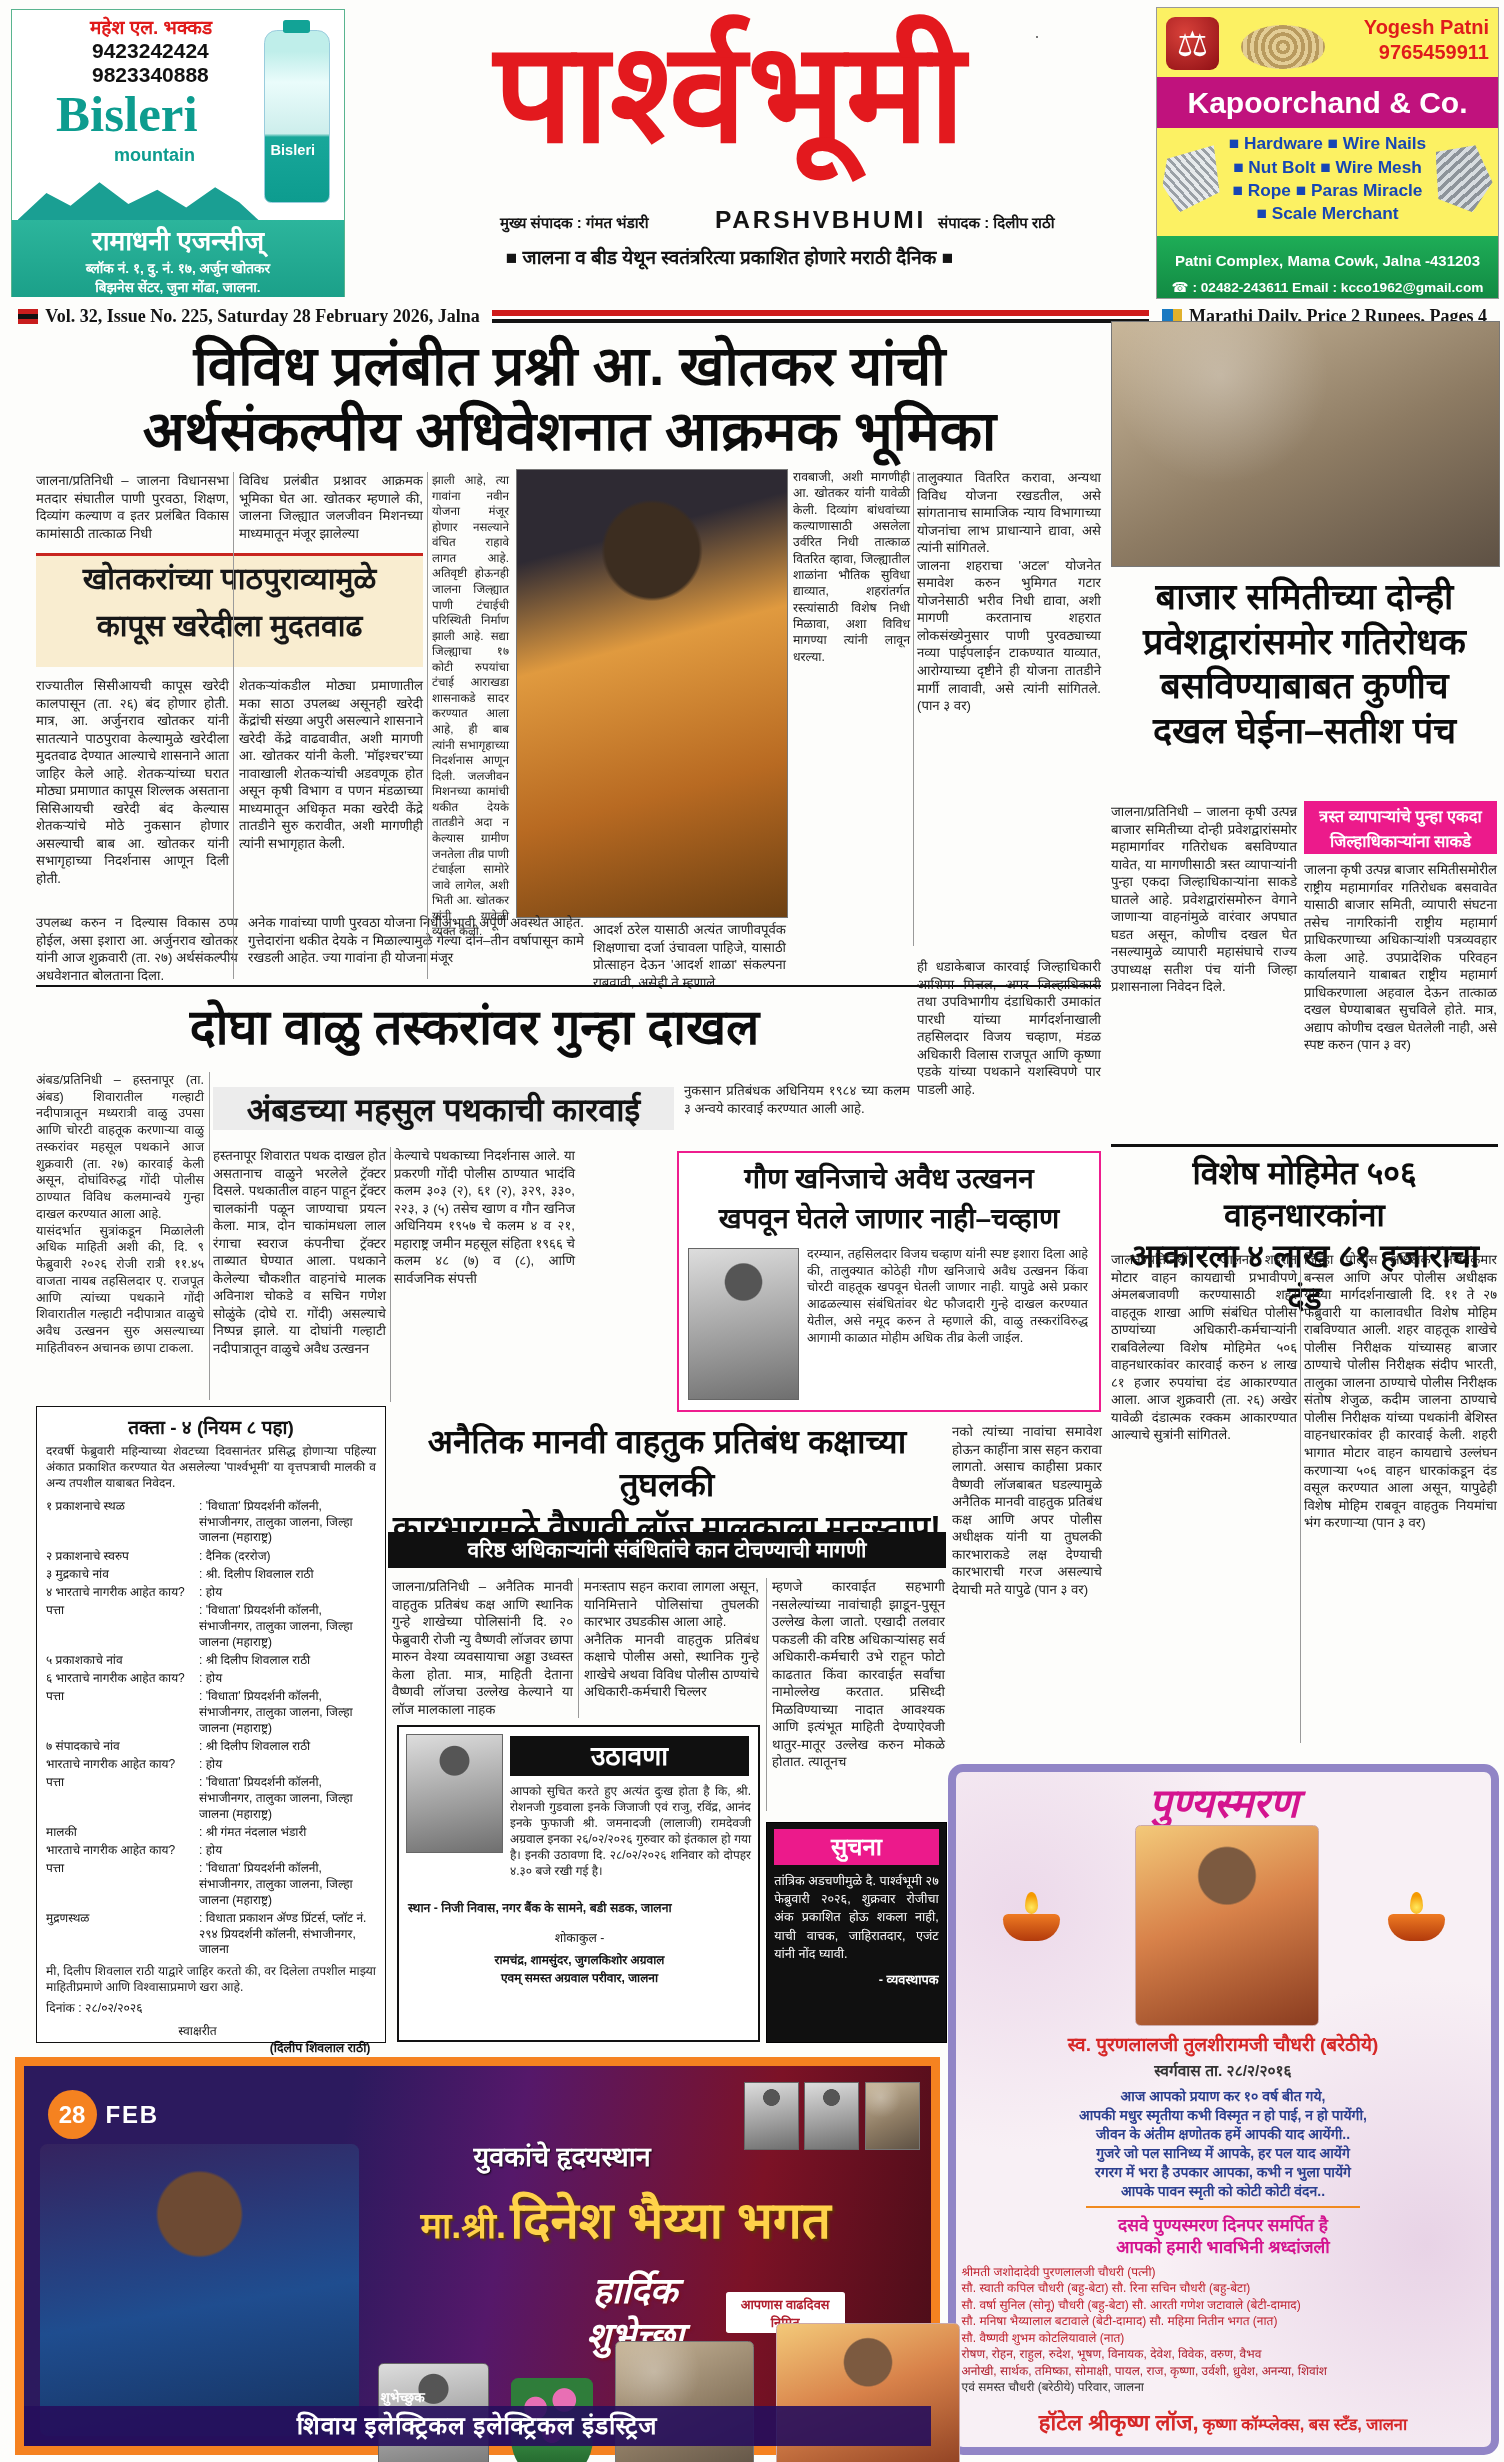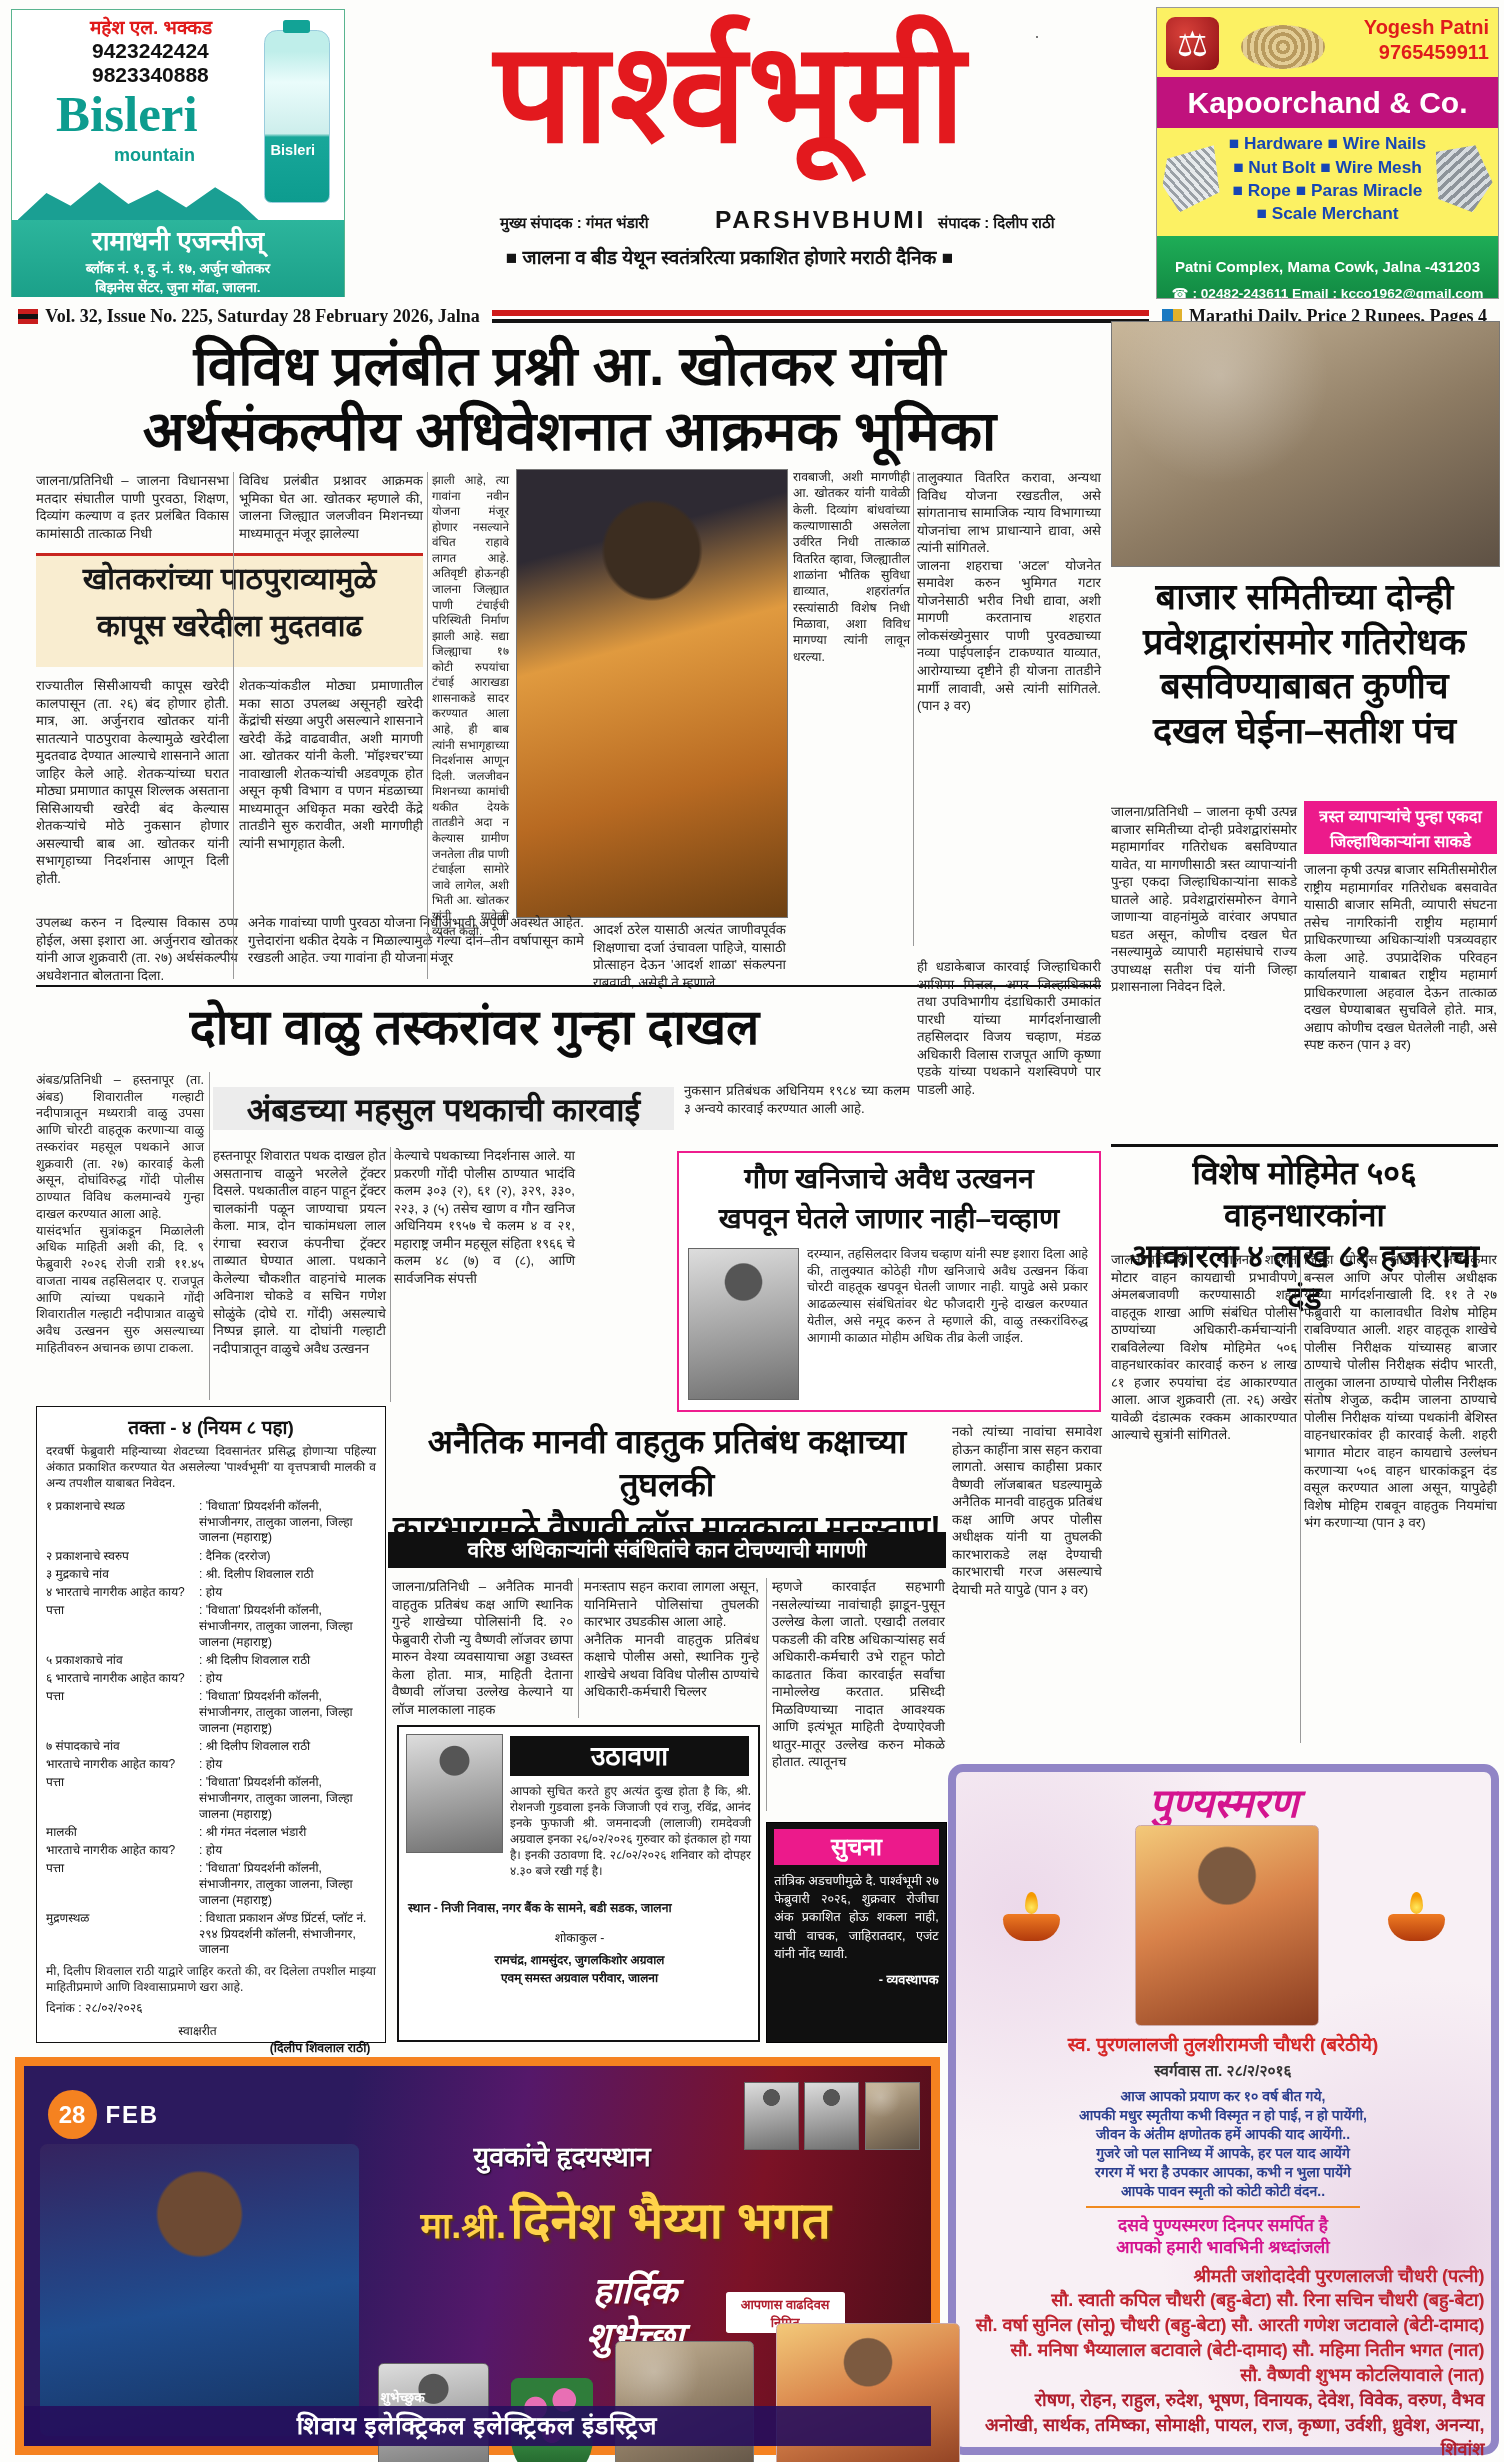--- a/index.html
+++ b/index.html
@@ -22,21 +22,21 @@
       linear-gradient(170deg,#ddd,#9c9c9c 60%,#6f6f6f);border:0.9px solid #666}
   .ph4{background:radial-gradient(circle at 50% 25%,#7c5a40 0 16%,transparent 17%),
       linear-gradient(160deg,#f3c979,#d8824a 45%,#8a3c20);border:1.8px solid #caa}
   .diya-bowl{width:57px;height:27px;background:linear-gradient(#ef7b22,#b23a0c);border-radius:7.3px 7.3px 31px 31px}
   .diya-flame{width:12.8px;height:22px;margin:0 auto;background:radial-gradient(circle at 50% 70%,#ffe95e,#f59a00 70%);
       border-radius:50% 50% 50% 50%/62% 62% 38% 38%}
   .kc-row{font-weight:bold;color:#1646b5;font-size:17.3px;line-height:1.35;text-align:center}
   .takta-row{display:flex;font-size:12px;line-height:1.3;margin-bottom:2.7px}
   .takta-lab{width:153px;flex:none}
   .takta-val{flex:1}
-  .fam{font-size:18px;line-height:1.38;color:#c02430;font-weight:bold;text-align:right}
+  .fam{font-size:12px;line-height:1.38;color:#c02430;font-weight:normal;text-align:left}
 </style>
 </head>
 <body>
 
 <div class="x" style="left:11px;top:9px;width:332px;height:286px;border:1.8px solid #59b48f;background:#fff">
   <div class="x bold" style="left:78px;top:3.6px;font-size:19px;color:#e01b1b">महेश एल. भक्कड</div>
   <div class="x bold" style="left:80px;top:29px;font-size:21px;color:#111">9423242424</div>
   <div class="x bold" style="left:80px;top:53px;font-size:21px;color:#111">9823340888</div>
   <div class="x bold serif" style="left:44px;top:75px;font-size:51px;color:#0d9c8f">Bisleri</div>
   <div class="x bold" style="left:102px;top:135px;font-size:18px;color:#0d9c8f">mountain</div>
@@ -68,21 +68,21 @@
   <div class="x ctr bold" style="left:0;top:69px;width:341px;height:51px;background:#c0127d;color:#fff;font-size:30px;line-height:51px">Kapoorchand &amp; Co.</div>
   <div class="x" style="left:0;top:124px;width:341px">
     <div class="kc-row">■ Hardware  ■ Wire Nails</div>
     <div class="kc-row">■ Nut Bolt  ■ Wire Mesh</div>
     <div class="kc-row">■ Rope  ■ Paras Miracle</div>
     <div class="kc-row">■ Scale Merchant</div>
   </div>
   <div class="x" style="left:5.5px;top:137px;width:57px;height:67px;background:repeating-linear-gradient(48deg,#9aa0a6 0 2.7px,#e7eaec 2.7px 6.4px);clip-path:polygon(8% 20%,90% 0,100% 70%,30% 100%,0 60%)"></div>
   <div class="x" style="right:5.5px;top:137px;width:57px;height:67px;background:repeating-linear-gradient(-42deg,#8d949a 0 3.6px,#d8dde0 3.6px 7.3px);clip-path:polygon(0 10%,70% 0,100% 55%,65% 100%,5% 80%)"></div>
   <div class="x" style="left:0;top:228px;width:341px;height:62px;background:linear-gradient(#1ead57,#128a43)">
-    <div class="ctr bold" style="color:#fff;font-size:15px;margin-top:22px">Patni Complex, Mama Cowk, Jalna -431203</div>
+    <div class="ctr bold" style="color:#fff;font-size:15px;margin-top:16px">Patni Complex, Mama Cowk, Jalna -431203</div>
     <div class="ctr bold" style="color:#fff;font-size:13.7px;margin-top:10px">☎ : 02482-243611 Email : kcco1962@gmail.com</div>
   </div>
 </div>
 
 <div class="x" style="left:0;top:303px;width:1505px;height:27px;display:flex;align-items:center;padding:0 18px;box-sizing:border-box">
   <div style="width:20px;height:14.6px;background:linear-gradient(#c81d1d 0 33%,#111 33% 66%,#c81d1d 66%);margin-right:7.3px"></div>
   <div class="bold serif" style="font-size:18px">Vol. 32, Issue No. 225, Saturday 28 February 2026, Jalna</div>
   <div style="flex:1;height:13.7px;margin:0 12.8px;background:linear-gradient(#cf1c1c 0 6.4px,#fff 6.4px 9px,#141414 9px 13.7px)"></div>
   <div style="width:20px;height:14.6px;background:linear-gradient(90deg,#1a7ac2 0 55%,#e0b12c 55%);margin-right:7.3px"></div>
   <div class="bold serif" style="font-size:18px">Marathi Daily, Price 2 Rupees, Pages 4</div>

